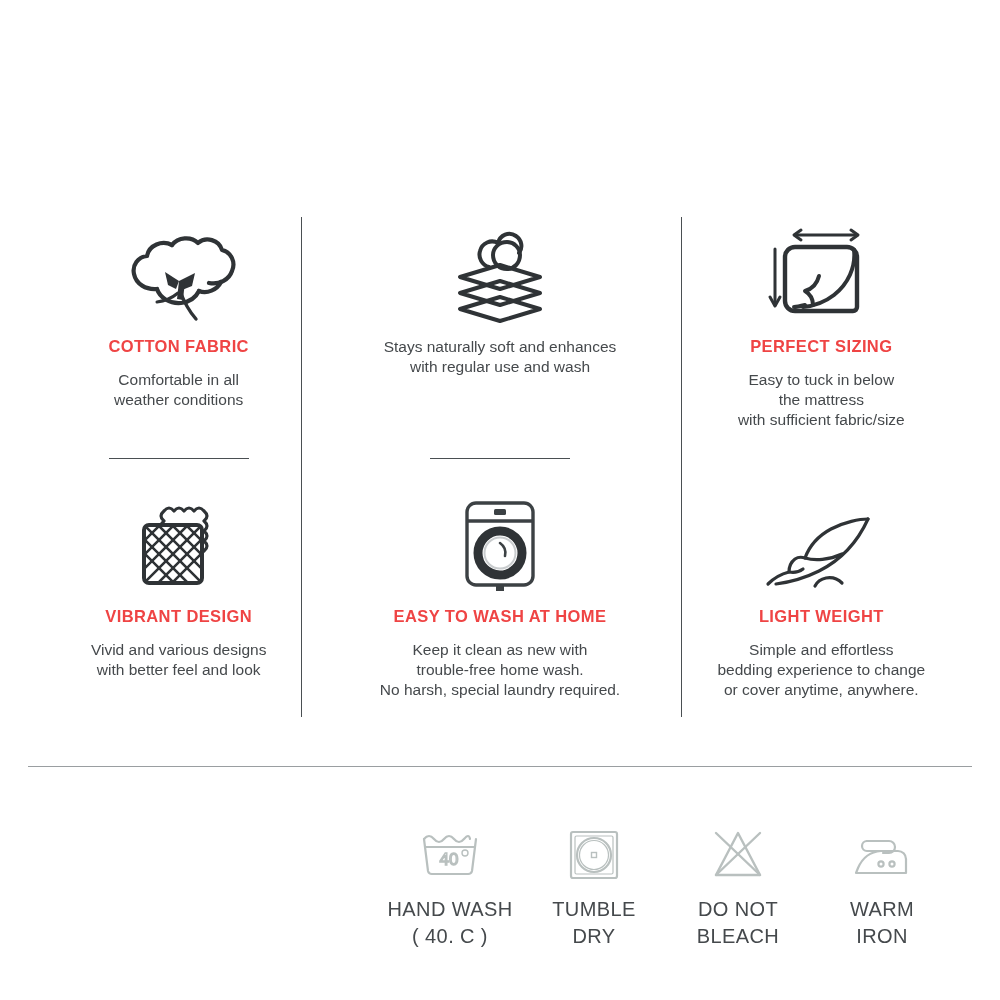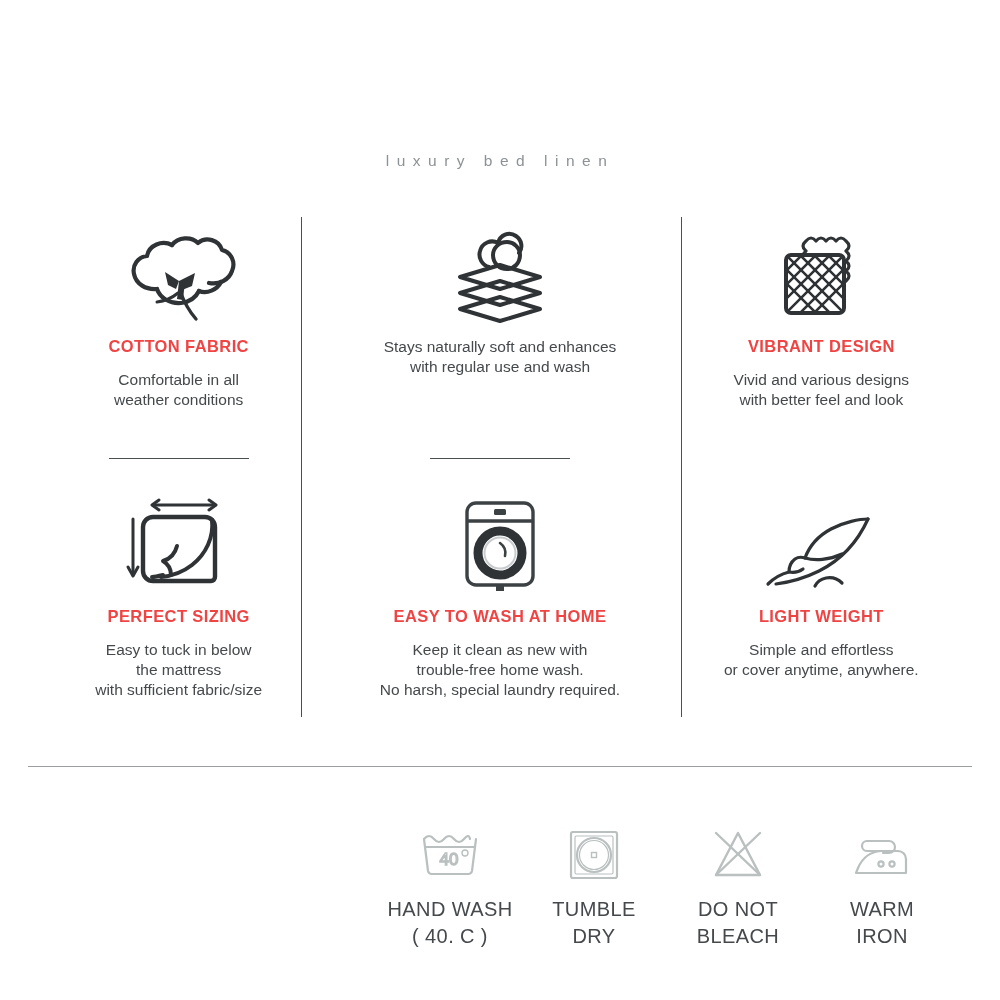--- a/index.html
+++ b/index.html
@@ -164,21 +164,20 @@
   }
   .wc-label div { white-space: nowrap; }
 
   svg { display: block; }
 </style>
 </head>
 <body>
 
 <div class="page">
 
-  <div class="brand-tagline">luxury bed linen</div>
 
   <div class="features">
 
     <div class="col-div v1"></div>
     <div class="col-div v2"></div>
 
     <div class="feature">
       <div class="ficon">
         <svg width="118" height="112" viewBox="0 0 118 112">
           <g fill="none" stroke="#2f3336" stroke-width="4.2" stroke-linecap="round" stroke-linejoin="round">
@@ -214,20 +213,48 @@
             <path d="M63 62 L23 74 L63 86 L103 74 Z"></path>
             <path d="M63 78 L23 90 L63 102 L103 90 Z"></path>
           </g>
         </svg>
       </div>
       <div class="fbody">
         <div>Stays naturally soft and enhances</div>
         <div>with regular use and wash</div>
       </div>
       <div class="row-rule"></div>
+    </div>
+
+    <div class="feature">
+      <div class="ficon">
+        <svg width="120" height="112" viewBox="0 0 120 112">
+          <g fill="none" stroke="#2f3336" stroke-width="3" stroke-linecap="round" stroke-linejoin="round">
+            <path d="M34 16 H96"></path>
+            <path d="M40 11 L33 16 L40 21"></path>
+            <path d="M90 11 L97 16 L90 21"></path>
+            <path d="M14 30 V86"></path>
+            <path d="M9 78 L14 87 L19 78"></path>
+          </g>
+          <g fill="none" stroke="#2f3336" stroke-width="4.4" stroke-linecap="round" stroke-linejoin="round">
+            <path d="M34 28 h52 a10 10 0 0 1 10 10 v50 a4 4 0 0 1 -4 4 h-58 a10 10 0 0 1 -10 -10 v-44 a10 10 0 0 1 10 -10 z"></path>
+          </g>
+          <g fill="none" stroke="#2f3336" stroke-width="4" stroke-linecap="round" stroke-linejoin="round">
+            <path d="M93 31c2 17-6 34-20 45-9 7-20 11-31 12"></path>
+            <path d="M58 57c-2 8-7 13-14 15 5 3 8 8 8 14"></path>
+            <path d="M44 86c-4 1-8 2-11 2"></path>
+          </g>
+        </svg>
+      </div>
+      <div class="ftitle">PERFECT SIZING</div>
+      <div class="fbody">
+        <div>Easy to tuck in below</div>
+        <div>the mattress</div>
+        <div>with sufficient fabric/size</div>
+      </div>
     </div>
 
     <div class="feature">
       <div class="ficon">
         <svg width="118" height="106" viewBox="0 0 118 106">
           <defs>
             <clipPath id="swatchClip">
               <rect x="24" y="30" width="58" height="58" rx="4"></rect>
             </clipPath>
           </defs>
@@ -241,48 +268,20 @@
       </div>
       <div class="ftitle">VIBRANT DESIGN</div>
       <div class="fbody">
         <div>Vivid and various designs</div>
         <div>with better feel and look</div>
       </div>
     </div>
 
     <div class="feature">
       <div class="ficon">
-        <svg width="120" height="112" viewBox="0 0 120 112">
-          <g fill="none" stroke="#2f3336" stroke-width="3" stroke-linecap="round" stroke-linejoin="round">
-            <path d="M34 16 H96"></path>
-            <path d="M40 11 L33 16 L40 21"></path>
-            <path d="M90 11 L97 16 L90 21"></path>
-            <path d="M14 30 V86"></path>
-            <path d="M9 78 L14 87 L19 78"></path>
-          </g>
-          <g fill="none" stroke="#2f3336" stroke-width="4.4" stroke-linecap="round" stroke-linejoin="round">
-            <path d="M34 28 h52 a10 10 0 0 1 10 10 v50 a4 4 0 0 1 -4 4 h-58 a10 10 0 0 1 -10 -10 v-44 a10 10 0 0 1 10 -10 z"></path>
-          </g>
-          <g fill="none" stroke="#2f3336" stroke-width="4" stroke-linecap="round" stroke-linejoin="round">
-            <path d="M93 31c2 17-6 34-20 45-9 7-20 11-31 12"></path>
-            <path d="M58 57c-2 8-7 13-14 15 5 3 8 8 8 14"></path>
-            <path d="M44 86c-4 1-8 2-11 2"></path>
-          </g>
-        </svg>
-      </div>
-      <div class="ftitle">PERFECT SIZING</div>
-      <div class="fbody">
-        <div>Easy to tuck in below</div>
-        <div>the mattress</div>
-        <div>with sufficient fabric/size</div>
-      </div>
-    </div>
-
-    <div class="feature">
-      <div class="ficon">
         <svg width="110" height="108" viewBox="0 0 110 108">
           <g fill="none" stroke="#3c4144" stroke-width="3.4" stroke-linejoin="round">
             <rect x="22" y="10" width="66" height="82" rx="9"></rect>
             <path d="M22 28 H88"></path>
             <rect x="49" y="16" width="12" height="6" rx="1.5" fill="#3c4144" stroke="none"></rect>
             <path d="M51 92 h8 v6 h-8 z" fill="#3c4144" stroke="none"></path>
           </g>
           <circle cx="55" cy="60" r="22" fill="none" stroke="#2f3336" stroke-width="9"></circle>
           <circle cx="55" cy="60" r="15.5" fill="none" stroke="#c9ccce" stroke-width="2"></circle>
           <path d="M55 50 q7 5 5 13" fill="none" stroke="#3c4144" stroke-width="2.6" stroke-linecap="round"></path>
@@ -304,20 +303,21 @@
             <path d="M112 18c-8 0-24 3-37 10-13 7-22 18-26 29 10 3 24 2 37-4"></path>
             <path d="M49 57c-3-1-7-1-10 1-4 3-6 8-6 13 5 1 10 0 14-3"></path>
             <path d="M86 82c-4-4-10-6-16-5-5 1-9 4-11 8"></path>
             <path d="M33 71c-8 2-15 6-21 12"></path>
           </g>
         </svg>
       </div>
       <div class="ftitle">LIGHT WEIGHT</div>
       <div class="fbody">
         <div>Simple and effortless</div>
+        <div>bedding experience to change</div>
         <div>or cover anytime, anywhere.</div>
       </div>
     </div>
 
   </div>
 
   <div class="section-rule"></div>
 
   <div class="washcare">
 

